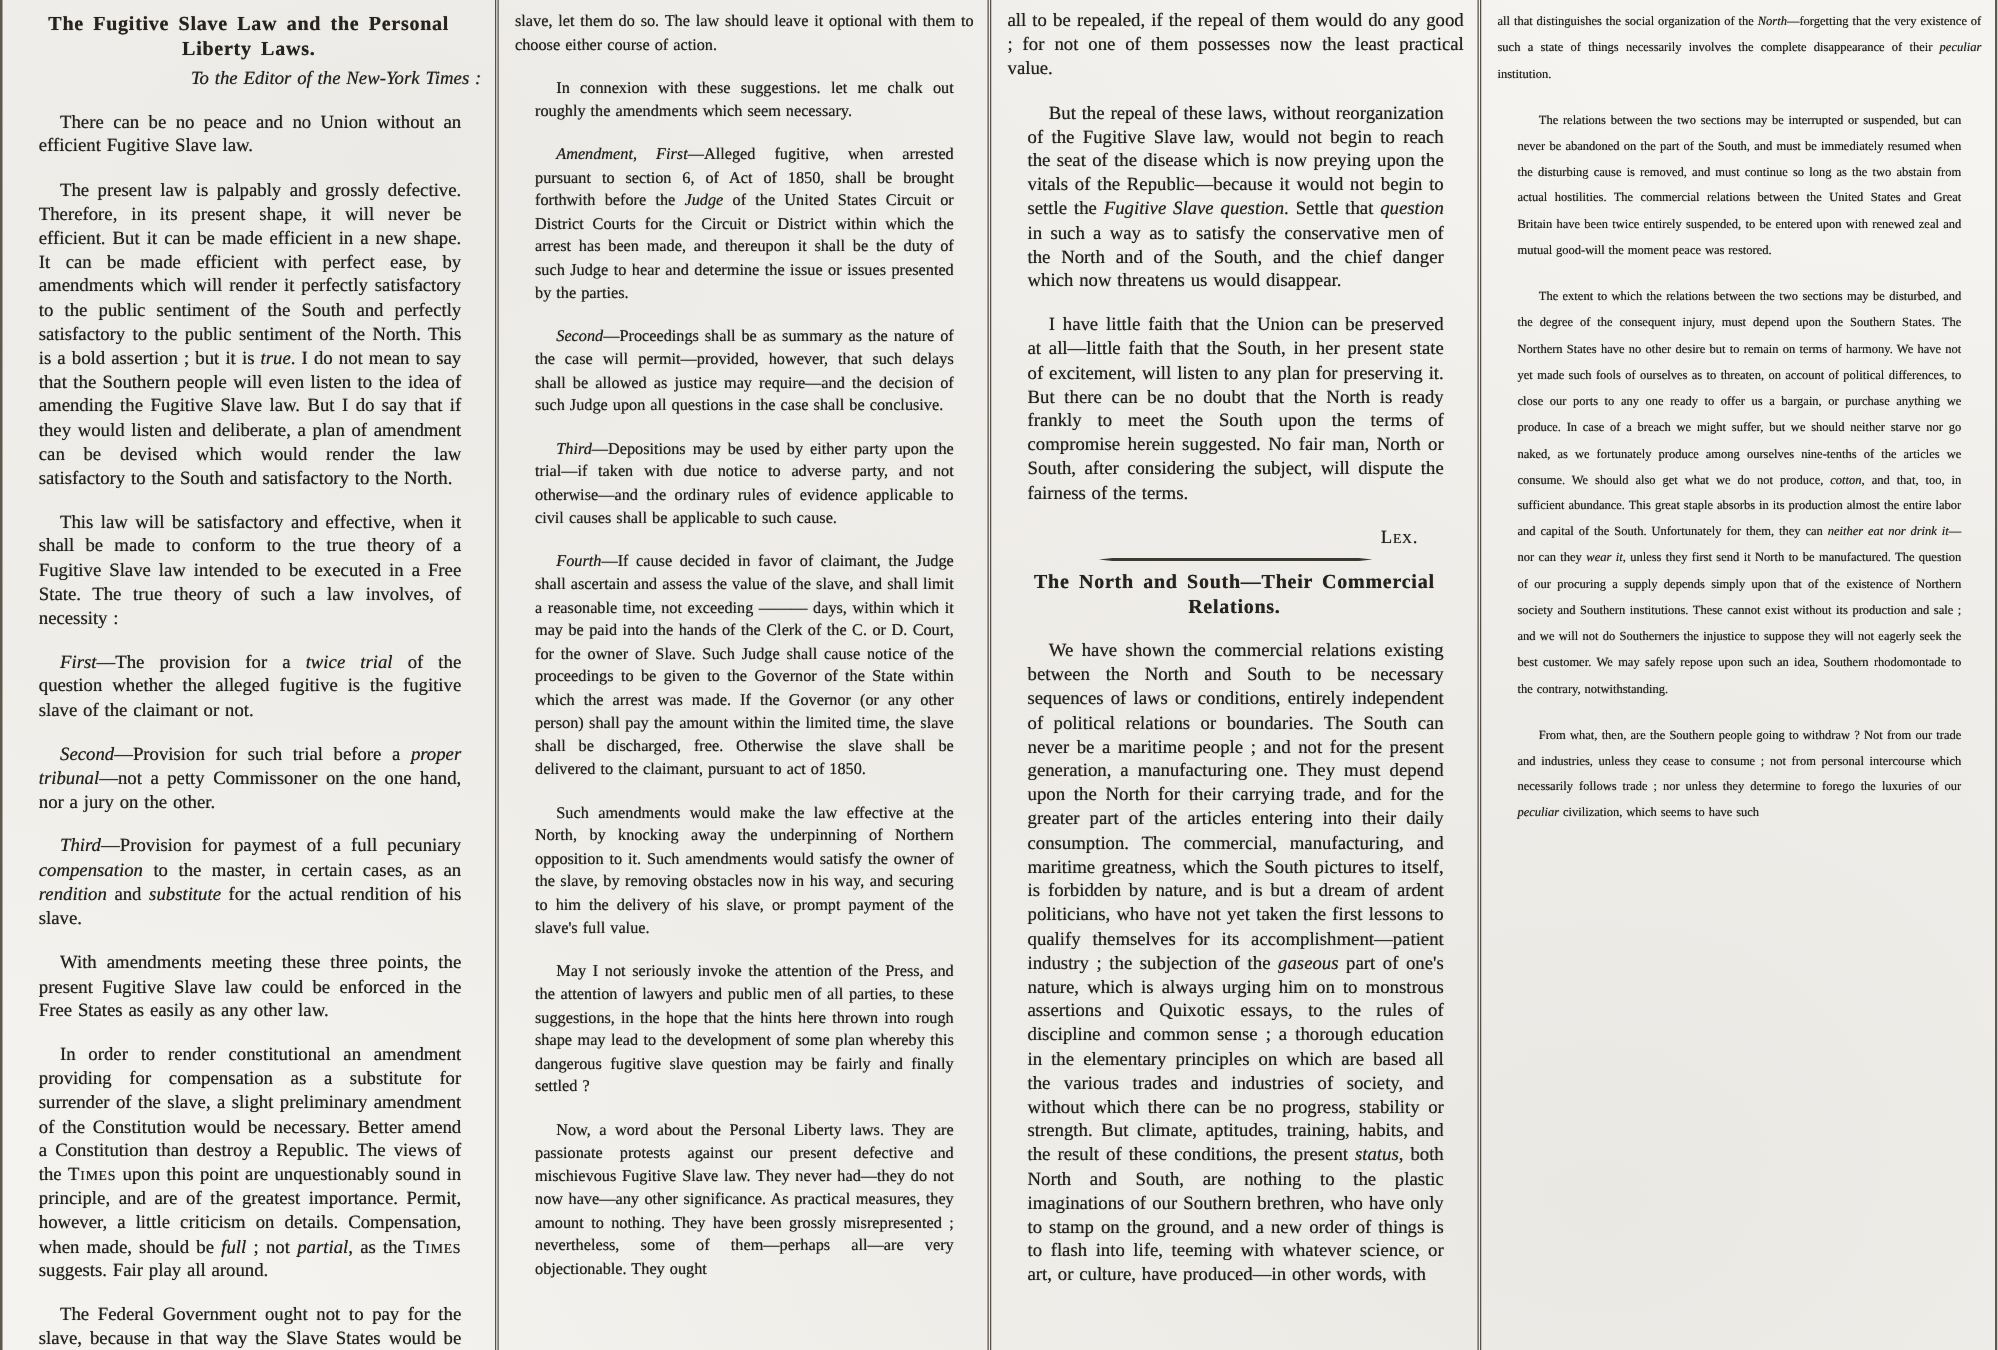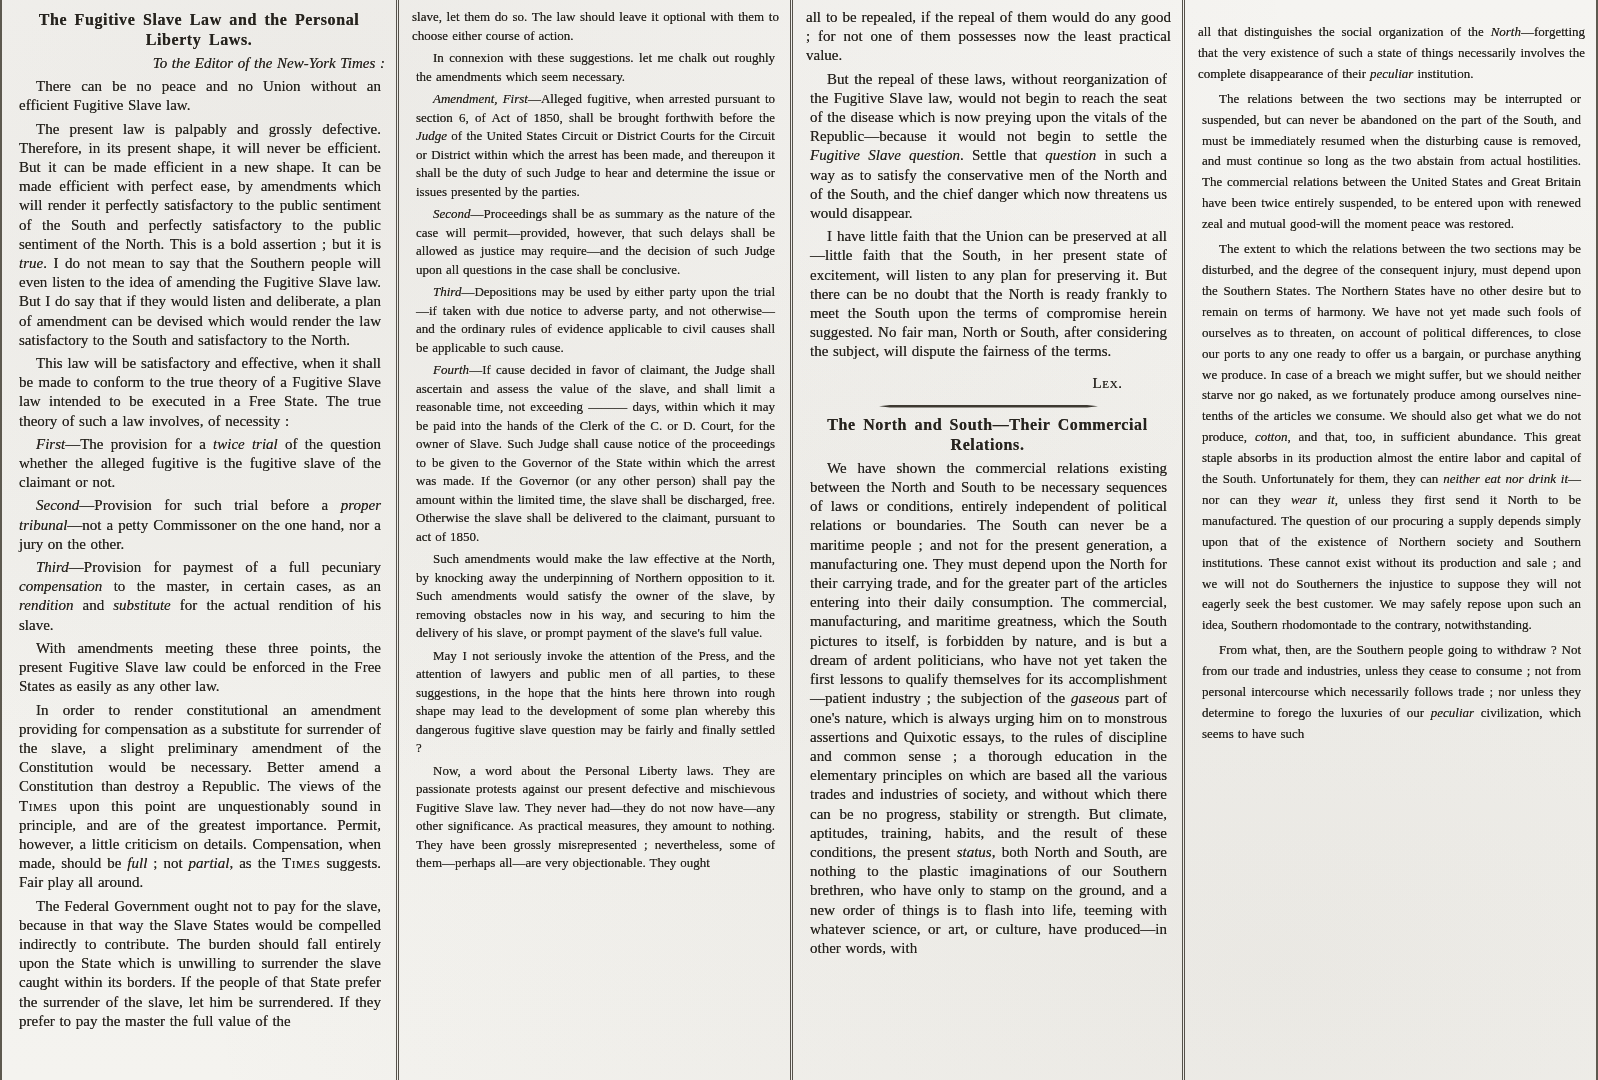--- a/index.html
+++ b/index.html
@@ -27,45 +27,45 @@
     box-sizing: border-box;
     overflow: hidden;
     text-align: justify;
     padding: 8px 11px 0 13px;
     text-shadow: 0 0 0.6px rgba(40, 36, 30, 0.75);
     word-spacing: 0.06em;
   }
   .col-1 { width: 396px; border-left: 2px solid #5d594f; font-size: 15px;   line-height: 19.2px; }
   .col-2 { width: 394px; border-left: 3px double #55514a; font-size: 13px; line-height: 18.5px; }
   .col-3 { width: 392px; border-left: 3px double #55514a; font-size: 15px;   line-height: 19.2px; }
-  .col-4 { flex: 1;      border-left: 3px double #55514a; border-right: 2px solid #5d594f; font-size: 13px; line-height: 20.9px; padding-top: 22px; }
+  .col-4 { flex: 1;      border-left: 3px double #55514a; border-right: 2px solid #5d594f; font-size: 10px; line-height: 20.9px; padding-top: 8px; }
 
   .headline {
     font-weight: bold;
     text-align: center;
     font-size: 16px;
     line-height: 20px;
     letter-spacing: 0.6px;
     margin: 2px 14px 4px 12px;
     text-indent: 0;
     word-spacing: 0.18em;
   }
   .byline {
     font-style: italic;
     text-indent: 0;
     text-align: right;
     margin: 0 0 2px 0;
   }
-  .para { text-indent: 17px; margin: 4px; }
+  .para { text-indent: 17px; margin: 16px; }
   .cont { text-indent: 0;    margin: 0; }
   .signature {
     text-align: right;
     padding-right: 36px;
     letter-spacing: 1px;
-    margin: 12px;
+    margin: 0;
   }
   .divider {
     width: 60%;
     height: 3px;
     margin: 6px auto 7px auto;
     background: #3d3931;
     clip-path: polygon(0 50%, 5% 8%, 95% 8%, 100% 50%, 95% 92%, 5% 92%);
   }
   .sc { font-variant: small-caps; letter-spacing: 0.6px; }
   i { font-style: italic; }

